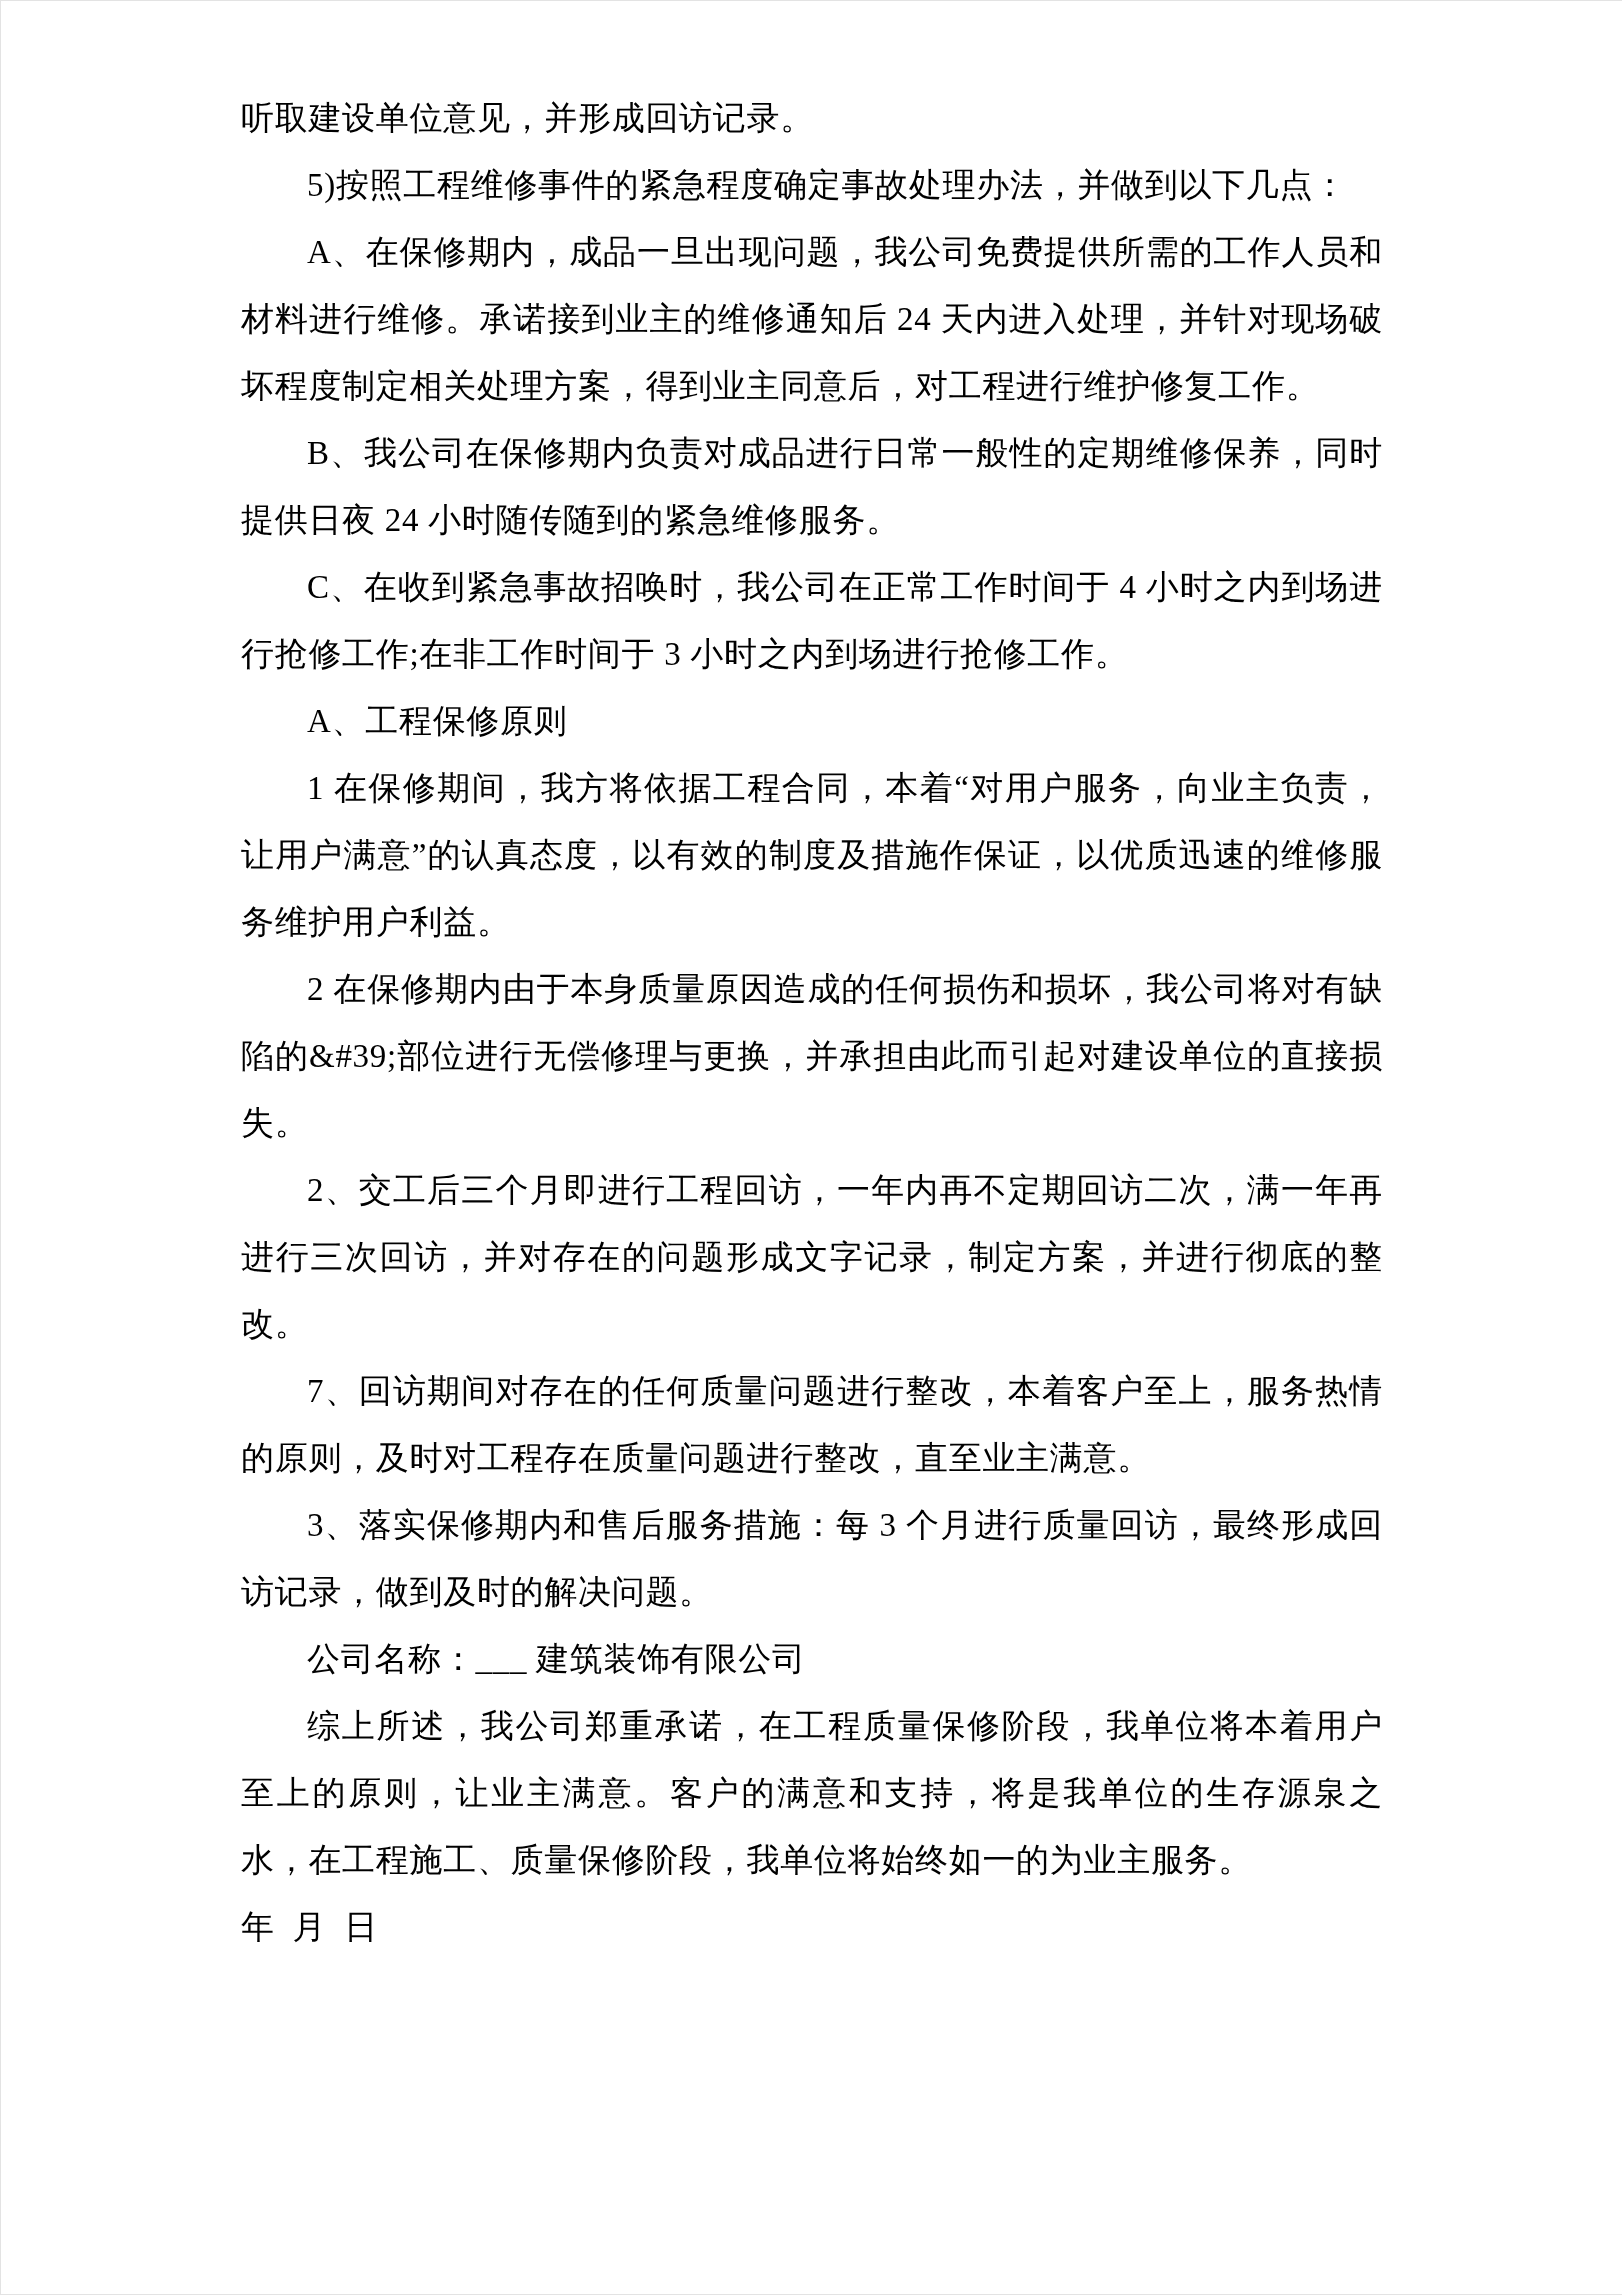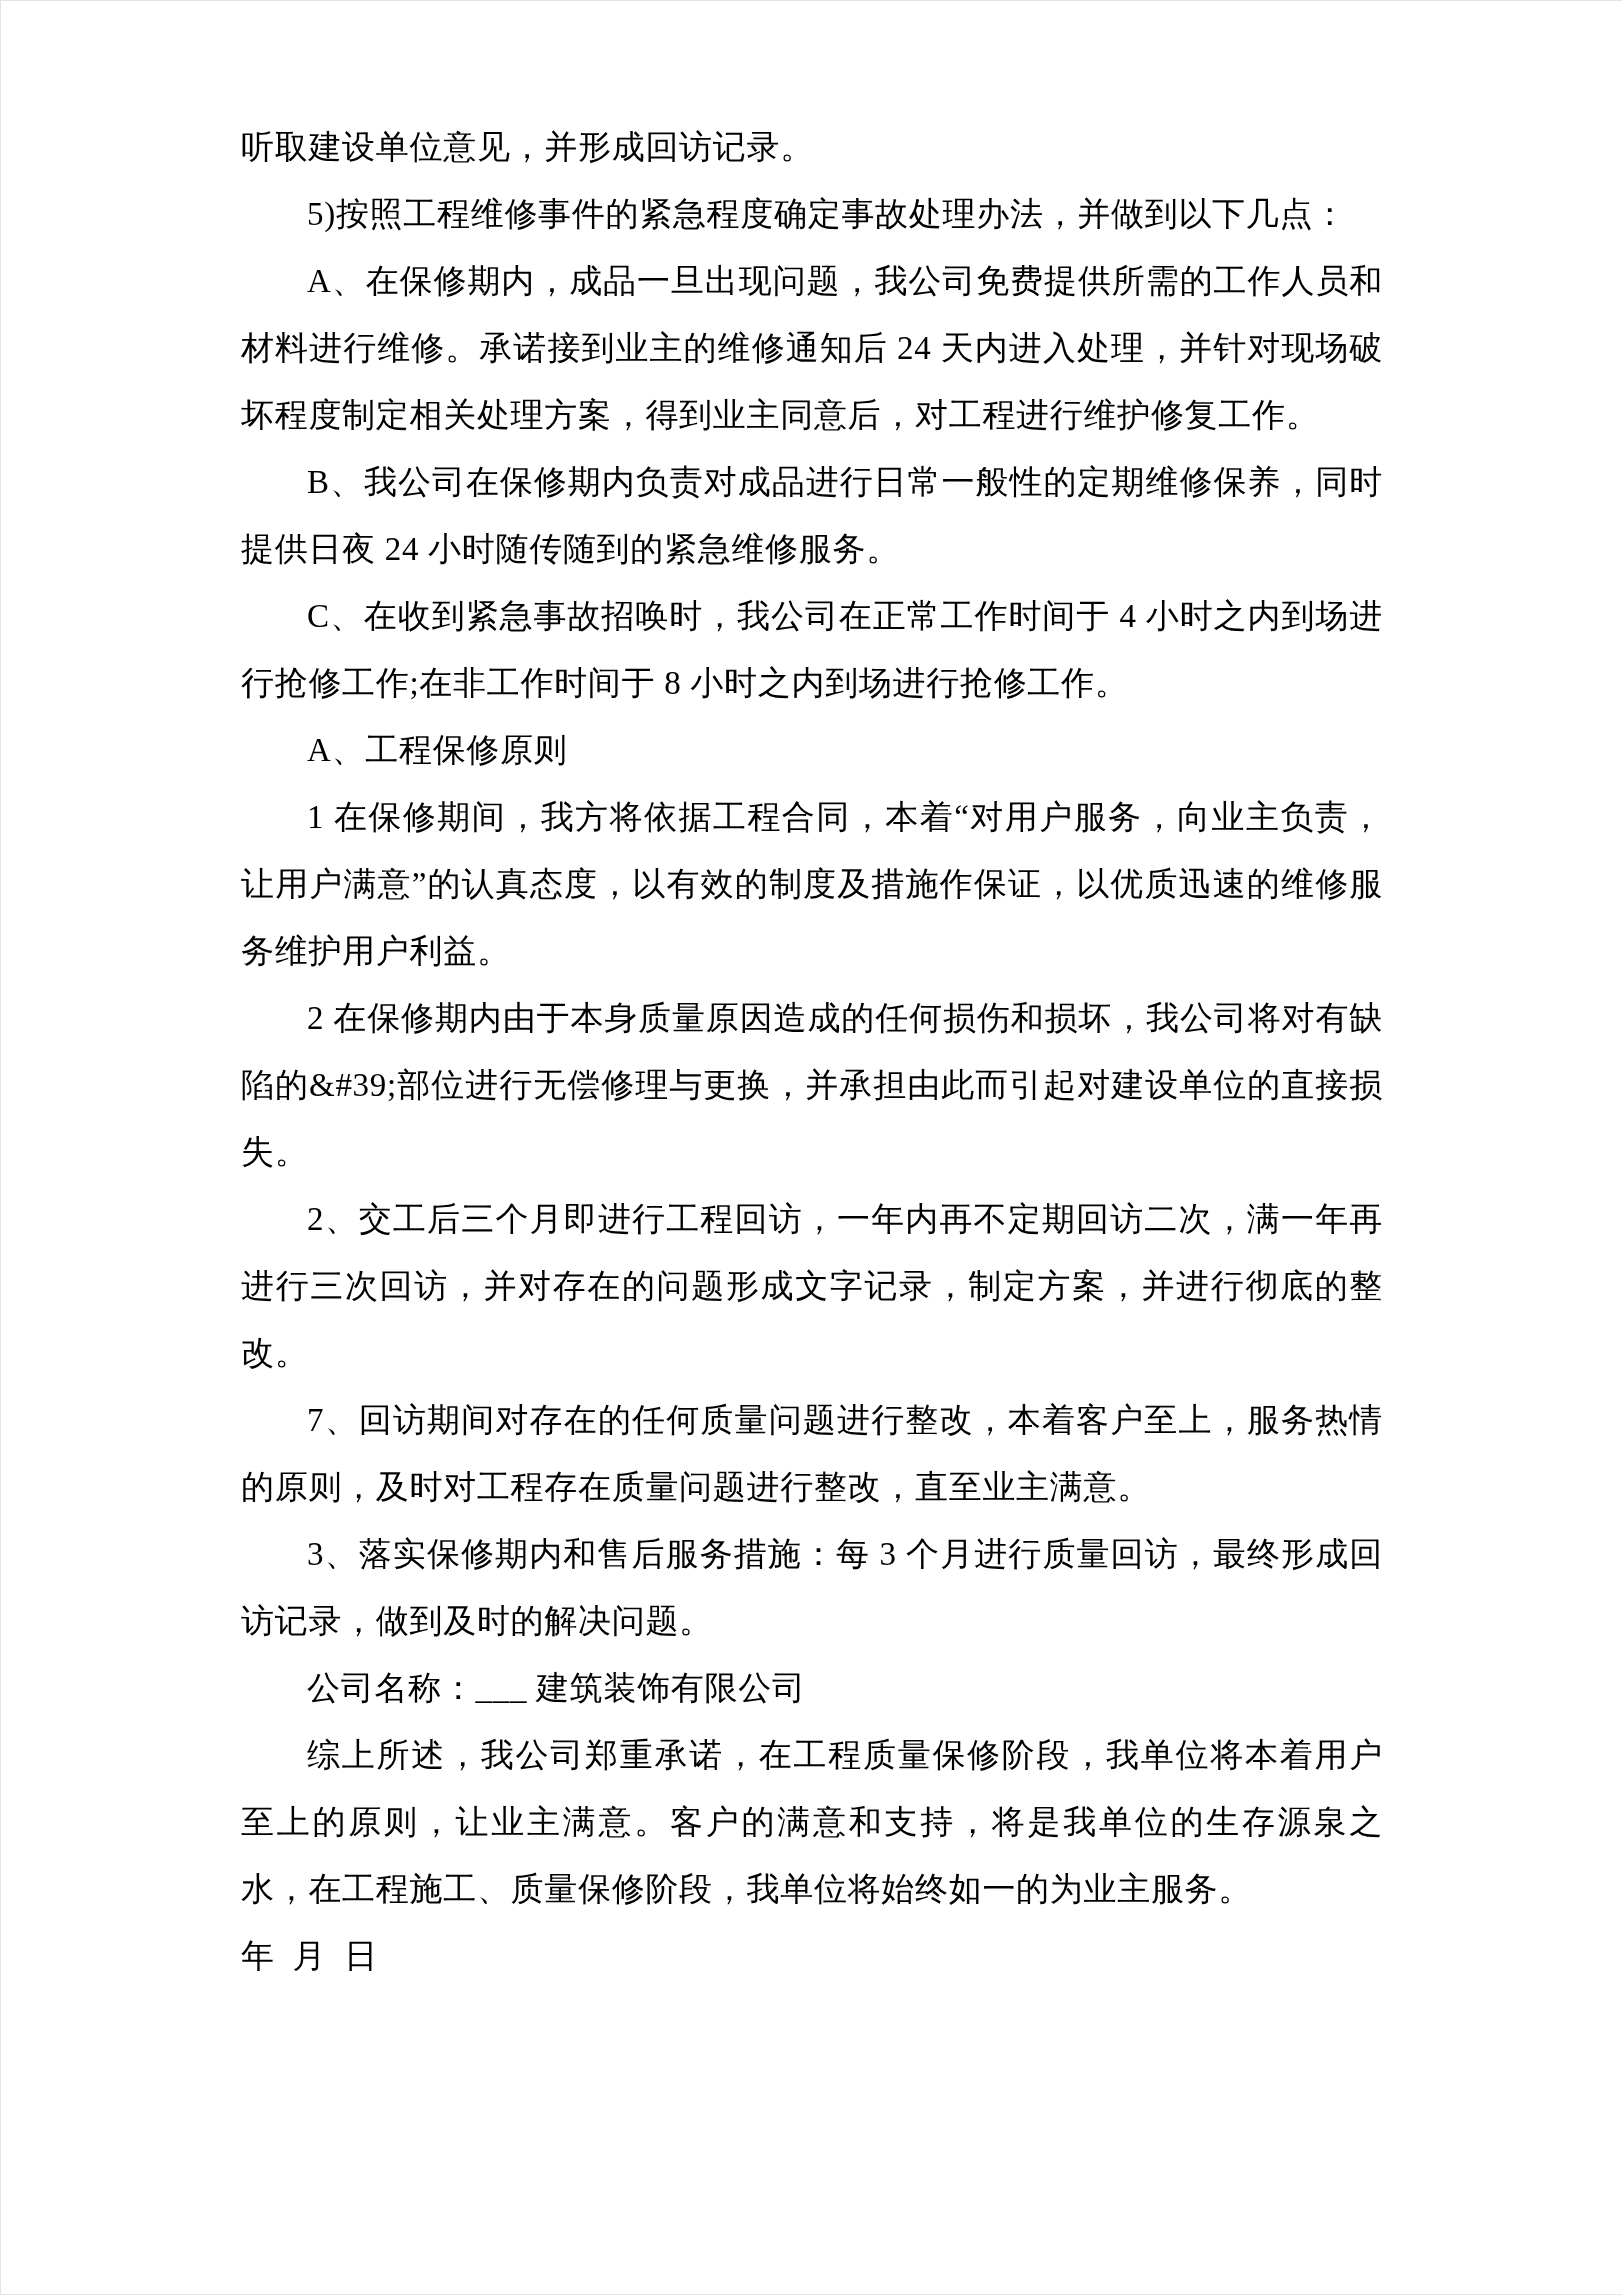--- a/index.html
+++ b/index.html
@@ -14,21 +14,21 @@
     box-sizing: border-box;
     background: #ffffff;
     border: 1.3px solid #e3e3e3;
     overflow: hidden;
     font-family: "Liberation Serif", "DejaVu Serif", serif;
     color: #000000;
   }
   .doc-body {
     box-sizing: border-box;
     width: 100%;
-    padding: 113px 239px 0 240px;
+    padding: 84px 239px 0 240px;
   }
   .para {
     margin: 0;
     font-size: 33px;
     line-height: 67px;
     text-align: justify;
     letter-spacing: 0.7px;
     word-break: break-all;
     white-space: pre-wrap;
   }
@@ -38,21 +38,21 @@
 </style>
 </head>
 <body>
 
 <div class="page">
   <div class="doc-body">
     <p class="para">听取建设单位意见，并形成回访记录。</p>
     <p class="para indent">5)按照工程维修事件的紧急程度确定事故处理办法，并做到以下几点：</p>
     <p class="para indent">A、在保修期内，成品一旦出现问题，我公司免费提供所需的工作人员和材料进行维修。承诺接到业主的维修通知后 24 天内进入处理，并针对现场破坏程度制定相关处理方案，得到业主同意后，对工程进行维护修复工作。</p>
     <p class="para indent">B、我公司在保修期内负责对成品进行日常一般性的定期维修保养，同时提供日夜 24 小时随传随到的紧急维修服务。</p>
-    <p class="para indent">C、在收到紧急事故招唤时，我公司在正常工作时间于 4 小时之内到场进行抢修工作;在非工作时间于 8 小时之内到场进行抢修工作。</p>
+    <p class="para indent">C、在收到紧急事故招唤时，我公司在正常工作时间于 4 小时之内到场进行抢修工作;在非工作时间于 3 小时之内到场进行抢修工作。</p>
     <p class="para indent">A、工程保修原则</p>
     <p class="para indent">1 在保修期间，我方将依据工程合同，本着“对用户服务，向业主负责，让用户满意”的认真态度，以有效的制度及措施作保证，以优质迅速的维修服务维护用户利益。</p>
     <p class="para indent">2 在保修期内由于本身质量原因造成的任何损伤和损坏，我公司将对有缺陷的&amp;#39;部位进行无偿修理与更换，并承担由此而引起对建设单位的直接损失。</p>
     <p class="para indent">2、交工后三个月即进行工程回访，一年内再不定期回访二次，满一年再进行三次回访，并对存在的问题形成文字记录，制定方案，并进行彻底的整改。</p>
     <p class="para indent">7、回访期间对存在的任何质量问题进行整改，本着客户至上，服务热情的原则，及时对工程存在质量问题进行整改，直至业主满意。</p>
     <p class="para indent">3、落实保修期内和售后服务措施：每 3 个月进行质量回访，最终形成回访记录，做到及时的解决问题。</p>
     <p class="para indent">公司名称：___ 建筑装饰有限公司</p>
     <p class="para indent">综上所述，我公司郑重承诺，在工程质量保修阶段，我单位将本着用户至上的原则，让业主满意。客户的满意和支持，将是我单位的生存源泉之水，在工程施工、质量保修阶段，我单位将始终如一的为业主服务。</p>
     <p class="para">年  月  日</p>
   </div>

